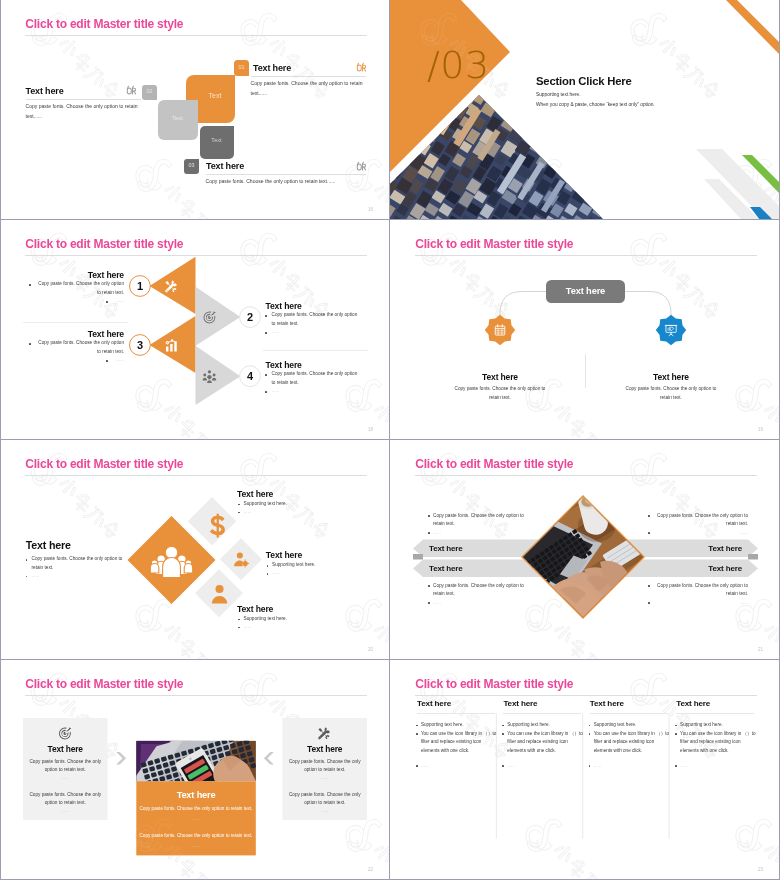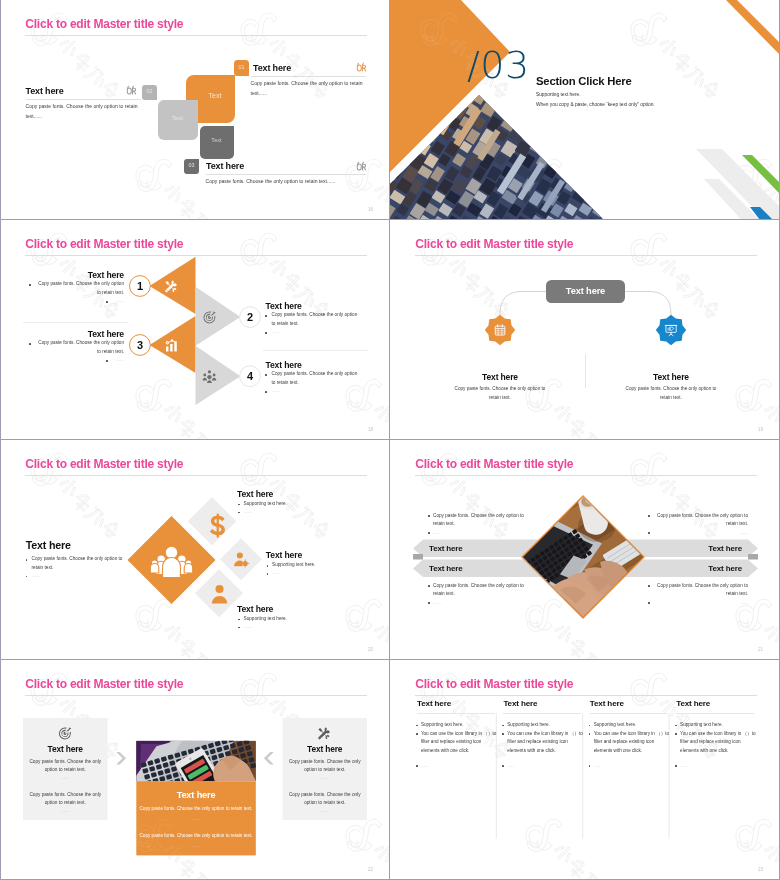--- a/index.html
+++ b/index.html
@@ -516,21 +516,21 @@
               <g transform="translate(260,320) rotate(45) scale(0.78)">
                 <use href="#wmuw"></use>
               </g>
               <g transform="translate(470,320) rotate(45) scale(0.78)">
                 <use href="#wmuw"></use>
               </g>
             </g>
           </svg>
         </div>
     <div class="lyr">
-      <div class="ab" style="left:37px;top:45px;font-size:38px;font-weight:300;color:#0c4a6e;letter-spacing:0.5px;line-height:40px;font-family:'DejaVu Sans',sans-serif;margin-left:40px;">/03</div>
+      <div class="ab" style="left:37px;top:45px;font-size:38px;font-weight:300;color:#a16207;letter-spacing:0.5px;line-height:40px;font-family:'DejaVu Sans',sans-serif;">/03</div>
       <div class="ab" style="left:146px;top:75px;font-size:11.3px;font-weight:bold;color:#151515;letter-spacing:-0.2px;line-height:12px;">Section Click Here</div>
       <div class="ab" style="left:146px;top:91.5px;font-size:4.8px;color:#333;line-height:6px;">Supporting text here.</div>
       <div class="ab" style="left:146px;top:101.5px;font-size:4.8px;color:#333;line-height:6px;">When you copy &amp; paste, choose “keep text only” option.</div>
     </div>
   </div>
 
   <div class="slide">
     <div class="wm below">
           <svg width="390" height="220" viewBox="0 0 390 220">
             <defs>

